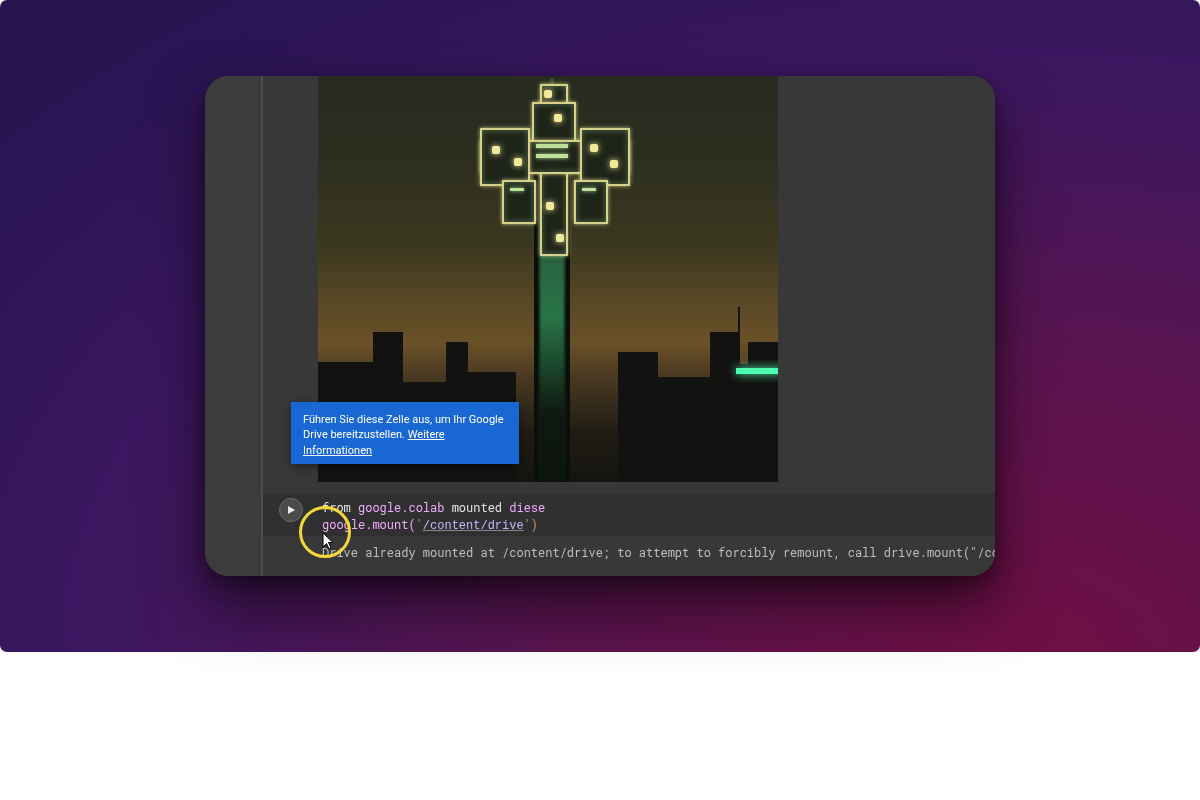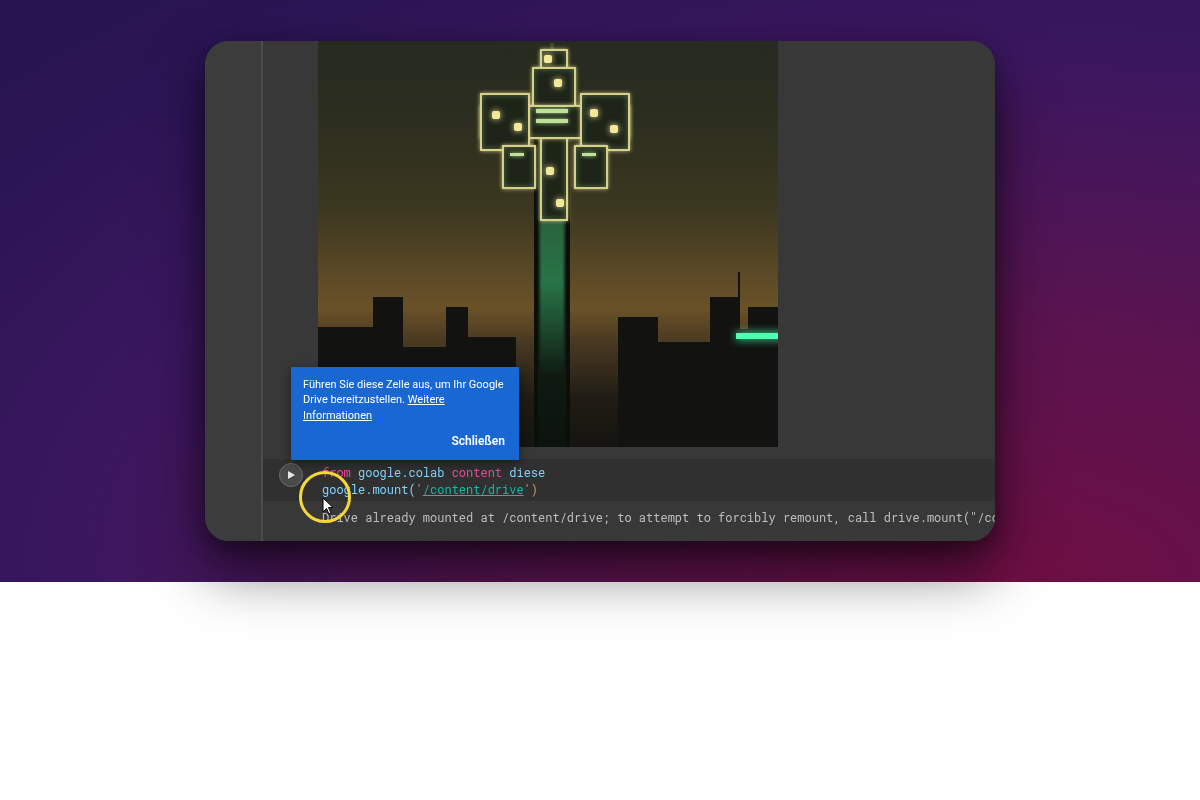--- a/index.html
+++ b/index.html
@@ -5,25 +5,26 @@
   html, body {
     margin: 0;
     padding: 0;
     width: 1200px;
     height: 800px;
     overflow: hidden;
     font-family: -apple-system, BlinkMacSystemFont, "Segoe UI", Roboto, sans-serif;
   }
   .backdrop {
     width: 1200px;
-    height: 582px;
+    height: 652px;
     background: radial-gradient(130% 150% at 85% 100%, #6f0f44 0%, #5a1450 30%, #3b1760 60%, #2b1554 80%, #271450 100%);
     display: flex;
     align-items: center;
     justify-content: center;
+    border-radius: 7px;
   }
   .window {
     position: relative;
     width: 790px;
     height: 500px;
     background: #3c3c3c;
     border-radius: 24px;
     box-shadow: 0 30px 60px rgba(0,0,0,0.55), 0 8px 20px rgba(0,0,0,0.35);
     overflow: hidden;
   }
@@ -176,24 +177,24 @@
   .code {
     flex:1;
     font-family: "Roboto Mono", Menlo, Consolas, monospace;
     font-size:12px;
     line-height:1.45;
     color:#d4d4d4;
     padding:5px 0 6px 4px;
     white-space:pre;
     overflow:hidden;
   }
-  .kw   { color:#ec4899; }
-  .mod  { color:#7dd3fc; }
+  .kw   { color:#e5e5e5; }
+  .mod  { color:#f0abfc; }
   .str  { color:#ce9178; }
-  .path { color:#14b8a6; text-decoration:underline; text-decoration-color:#888; }
+  .path { color:#c4b5fd; text-decoration:underline; text-decoration-color:#888;font-family:Liberation Mono, monospace; }
 
   .output {
     position:absolute;
     left:0; right:0;
     top:460px;
     padding:8px 0 10px 59px;
     font-family:"Roboto Mono",Menlo,Consolas,monospace;
     font-size:12px;
     color:#bdbdbd;
     background:#383838;
@@ -269,34 +270,31 @@
               <div class="slit s1"></div>
                 <div class="slit s2"></div>
               <div class="slit s3"></div>
                 <div class="slit s4"></div>
             </div>
           </div>
         </div>
 
         <div class="tooltip">
           <span>Führen Sie diese Zelle aus, um Ihr Google Drive bereitzustellen. </span><a>Weitere Informationen</a>
-          <div class="close-row">
-            <span class="close-btn">Schließen</span>
-          </div>
         </div>
 
         <div class="cell">
           <div class="run-col">
             <div class="run-btn">
               <svg width="10" height="10" viewBox="0 0 10 10">
                 <path d="M2 1 L9 5 L2 9 Z" fill="#e8e8e8"></path>
               </svg>
             </div>
           </div>
-          <div class="code"><span class="kw">from</span> <span class="mod">google.colab</span> <span class="kw">content</span> <span class="mod">diese</span>
+          <div class="code"><span class="kw">from</span> <span class="mod">google.colab</span> <span class="kw">mounted</span> <span class="mod">diese</span>
 <span class="mod">google.mount(</span><span class="str">'</span><span class="path">/content/drive</span><span class="str">')</span></div>
         </div>
 
         <div class="output">Drive already mounted at /content/drive; to attempt to forcibly remount, call drive.mount("/content/drive", for</div>
 
         <div class="cursor-ring"></div>
         <svg class="cursor-arrow" width="14" height="18" viewBox="0 0 14 18">
           <path d="M1 1 L1 15 L4.5 11.5 L7 17 L9 16 L6.5 10.5 L11 10.5 Z" fill="#ffffff" stroke="#000" stroke-width="1"></path>
         </svg>
 

